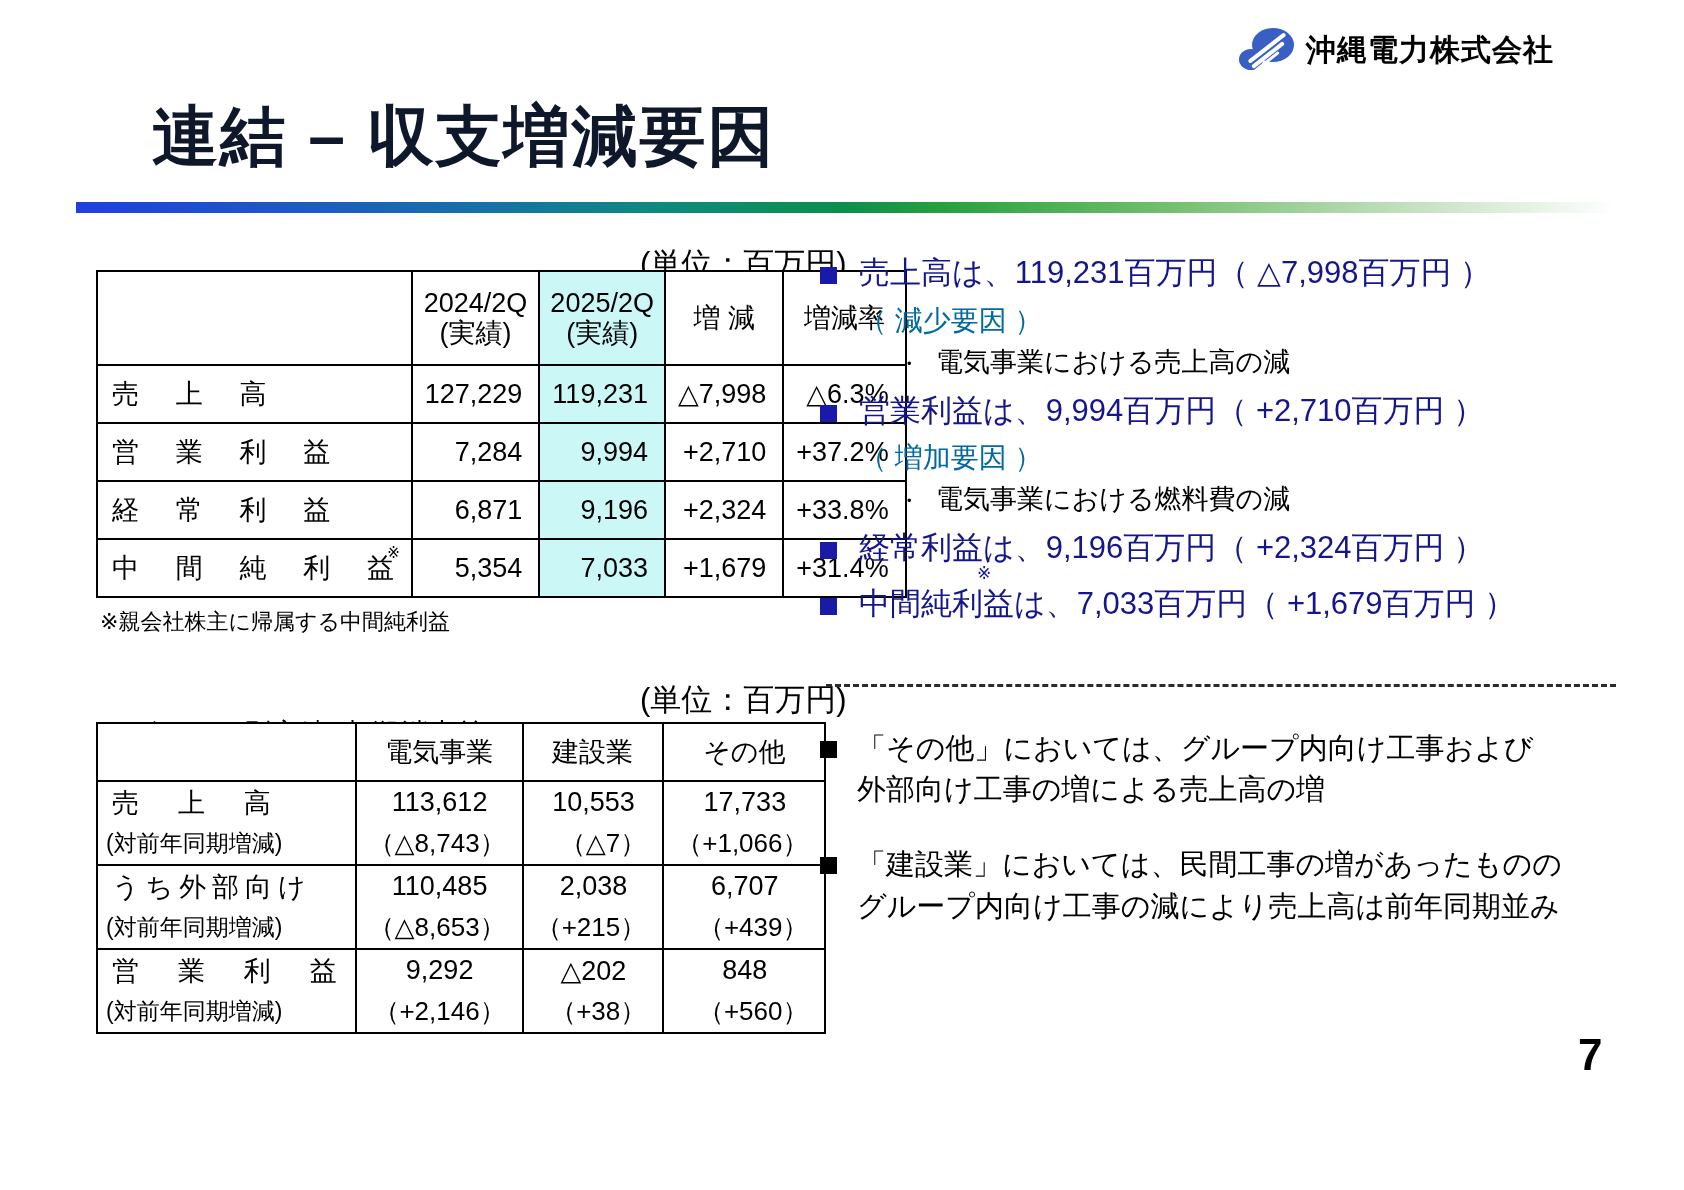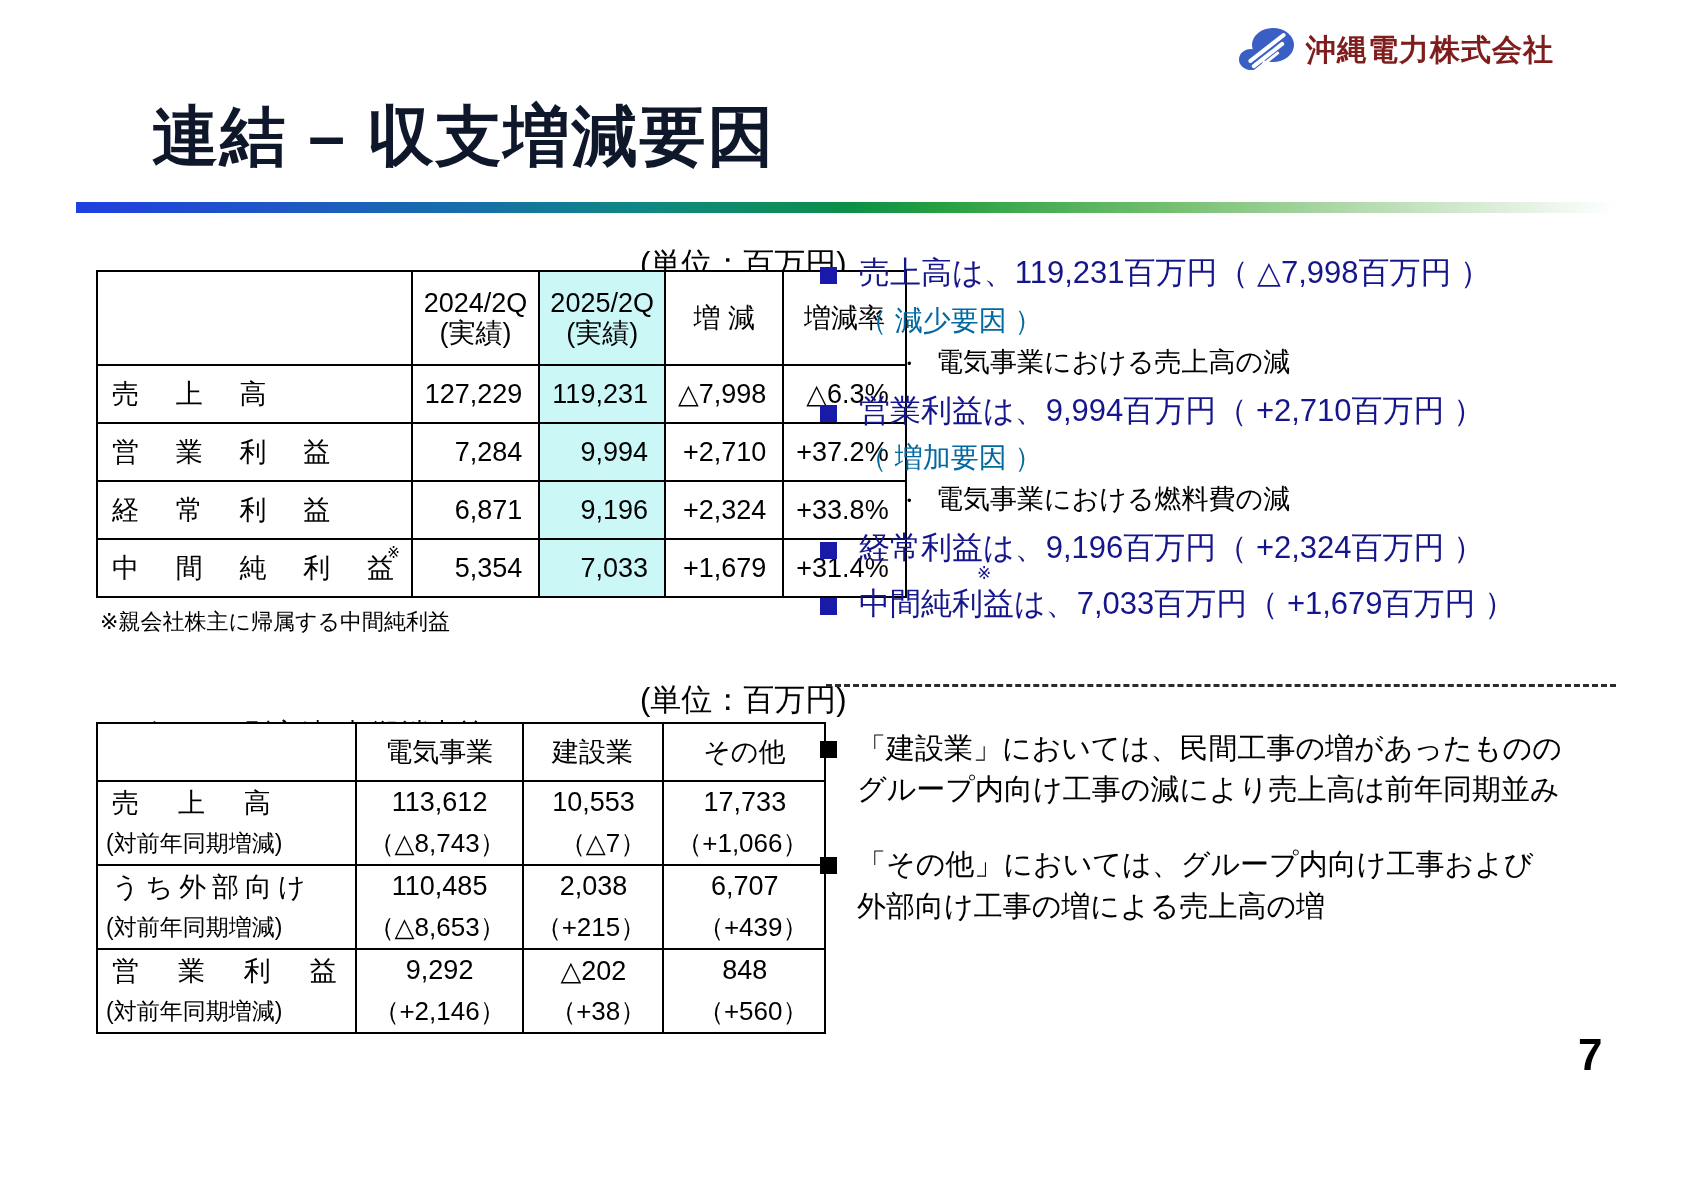--- a/index.html
+++ b/index.html
@@ -32,21 +32,21 @@
   .logo-mark .streak {
     position: absolute; background: #ffffff;
     transform: rotate(-38deg);
     border-radius: 2px;
   }
   .logo-mark .s1 { left: 6px;  top: 20px; width: 46px; height: 4px; }
   .logo-mark .s2 { left: 10px; top: 27px; width: 40px; height: 4px; }
   .logo-mark .s3 { left: 14px; top: 34px; width: 30px; height: 3px; }
   .logo-text {
     font-size: 30px; font-weight: bold; letter-spacing: 1px;
-    color: #7f1d1d; white-space: nowrap;
+    color: #000000; white-space: nowrap;
   }
 
   
   .slide-title {
     position: absolute; top: 92px; left: 152px;
     font-size: 66px; font-weight: bold; letter-spacing: 2px;
     color: #0f172a; white-space: nowrap;
   }
   .title-rule {
     position: absolute; top: 202px; left: 76px;
@@ -319,26 +319,26 @@
   </div>
 
 </div>
 
 <div class="dashed-div"></div>
 
 <div class="rcol2">
   <div class="b2-row">
     <div class="b2-sq"></div>
     <div class="b2-text">
+      <div>「その他」においては、グループ内向け工事および</div>
+      <div>外部向け工事の増による売上高の増</div>
+    </div>
+  </div>
+  <div class="b2-row">
+    <div class="b2-sq"></div>
+    <div class="b2-text">
       <div>「建設業」においては、民間工事の増があったものの</div>
       <div>グループ内向け工事の減により売上高は前年同期並み</div>
     </div>
   </div>
-  <div class="b2-row">
-    <div class="b2-sq"></div>
-    <div class="b2-text">
-      <div>「その他」においては、グループ内向け工事および</div>
-      <div>外部向け工事の増による売上高の増</div>
-    </div>
-  </div>
 </div>
 
 <div class="page-num">7</div>
 
 </body></html>

